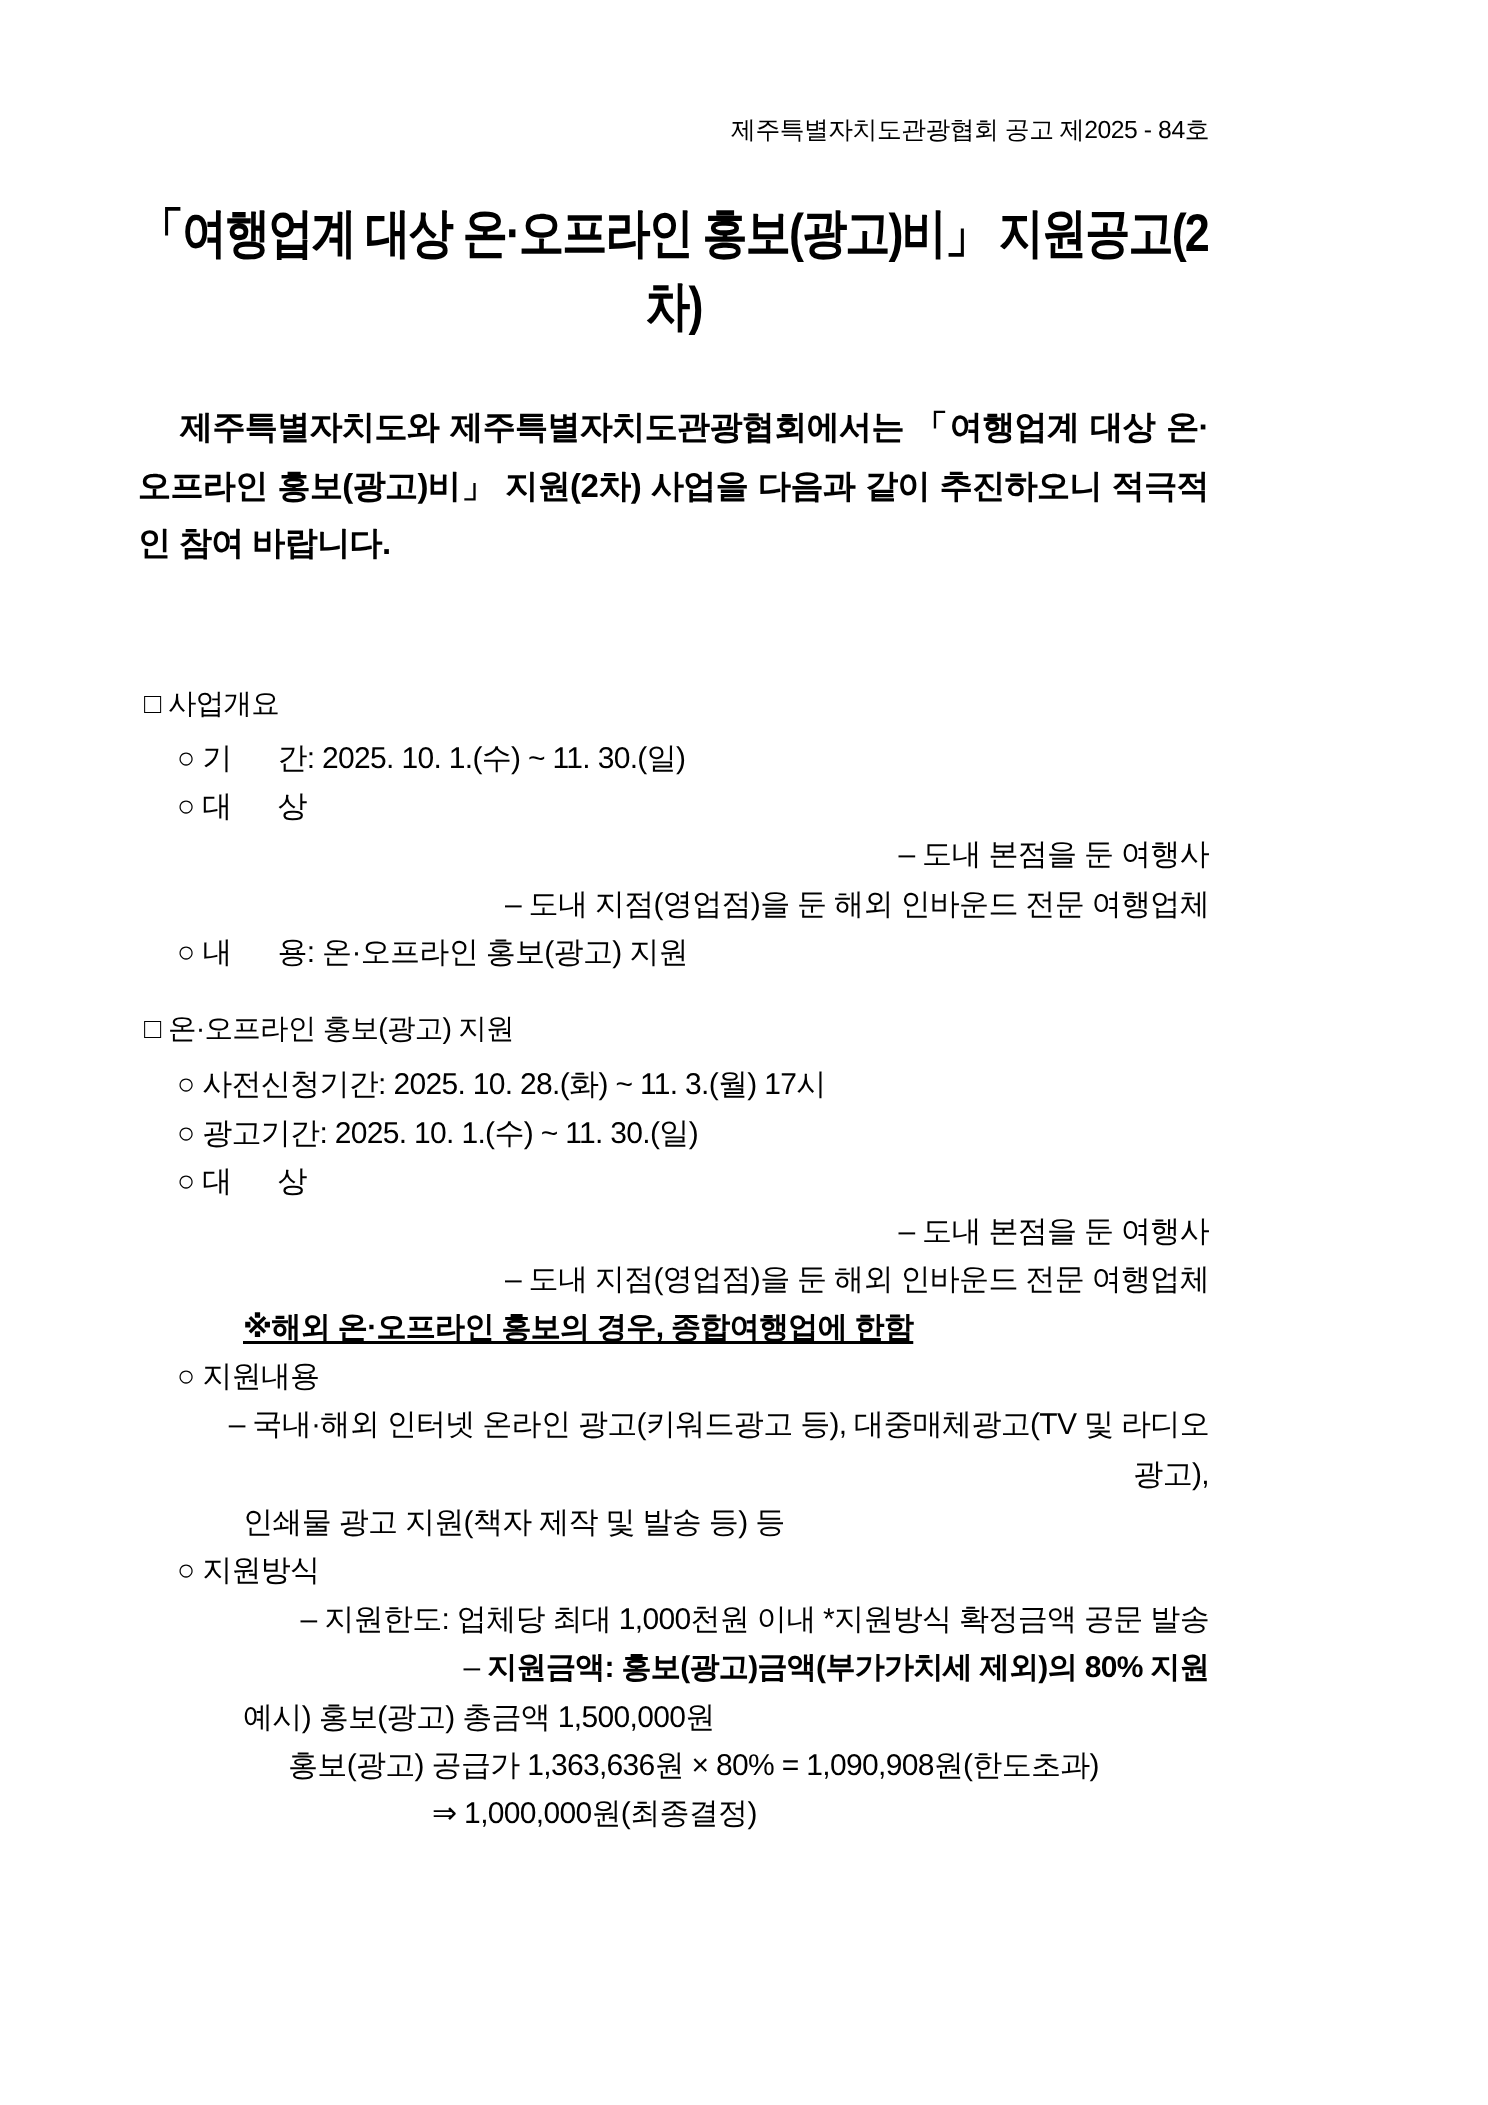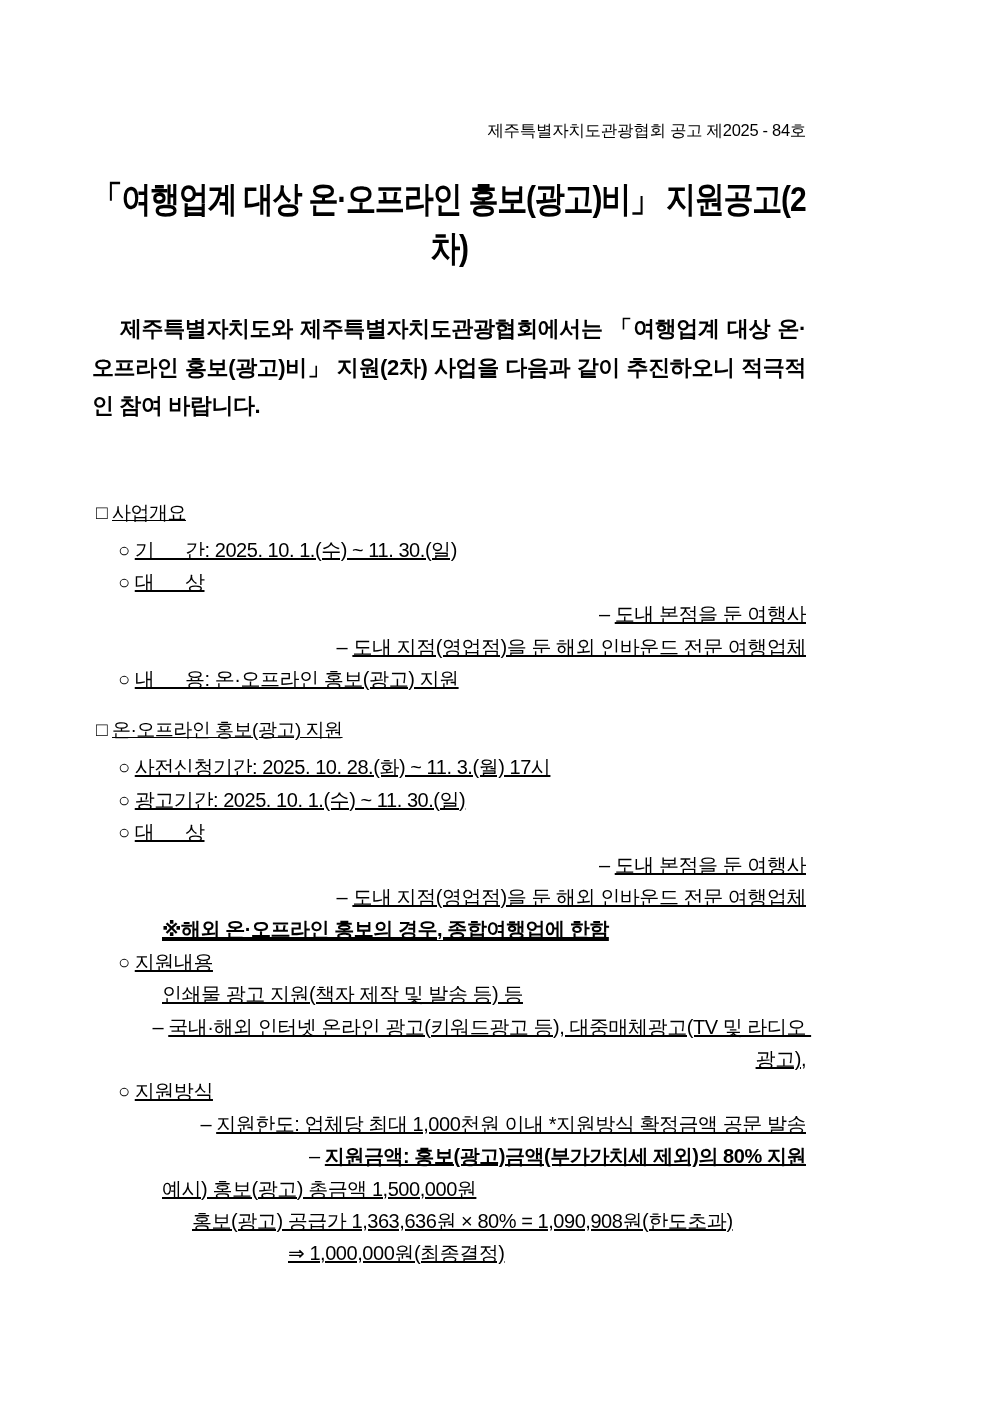--- a/index.html
+++ b/index.html
@@ -11,21 +11,21 @@
     width: 992px;
     min-height: 1403px;
     font-family: "Liberation Sans", "DejaVu Sans", sans-serif;
     color: #000000;
   }
   .page {
     position: relative;
     width: 898px;
     min-height: 1403px;
     box-sizing: border-box;
-    padding: 120px 92px 40px 92px;
+    padding: 76px 92px 40px 92px;
   }
   .doc-number {
     text-align: right;
     font-size: 16.5px;
     letter-spacing: -0.3px;
     margin: 0 0 34px 0;
   }
   .doc-title {
     text-align: center;
     font-size: 30px;
@@ -56,21 +56,20 @@
     padding-right: 6px;
   }
   .sign-block div {
     margin-bottom: 2px;
   }
   .sections {
     margin-top: 74px;
   }
   .section {
     margin-bottom: 22px;
-    text-decoration: underline;
   }
   .sec-head {
     font-size: 19px;
     letter-spacing: -0.5px;
     margin-bottom: 8px;
     padding-left: 4px;
   }
   .sec-head .box {
     display: inline-block;
     width: 16px;
@@ -125,22 +124,22 @@
       <div class="section">
         <div class="sec-head"><span class="box">□</span><span>온·오프라인 홍보(광고) 지원</span></div>
         <ul class="lines">
           <li class="line lvl1"><span class="marker">○ </span><span>사전신청기간: 2025. 10. 28.(화) ~ 11. 3.(월) 17시</span></li>
           <li class="line lvl1"><span class="marker">○ </span><span>광고기간: 2025. 10. 1.(수) ~ 11. 30.(일)</span></li>
           <li class="line lvl1"><span class="marker">○ </span><span>대      상</span></li>
           <li class="line lvl2"><span class="marker">– </span><span>도내 본점을 둔 여행사</span></li>
           <li class="line lvl2"><span class="marker">– </span><span>도내 지점(영업점)을 둔 해외 인바운드 전문 여행업체</span></li>
           <li class="line lvl3"><span class="underline">※해외 온·오프라인 홍보의 경우, 종합여행업에 한함</span></li>
           <li class="line lvl1"><span class="marker">○ </span><span>지원내용</span></li>
+          <li class="line lvl2"><span class="marker">– </span><span>국내·해외 인터넷 온라인 광고(키워드광고 등), 대중매체광고(TV 및 라디오 광고),</span></li>
           <li class="line lvl3"><span>인쇄물 광고 지원(책자 제작 및 발송 등) 등</span></li>
-          <li class="line lvl2"><span class="marker">– </span><span>국내·해외 인터넷 온라인 광고(키워드광고 등), 대중매체광고(TV 및 라디오 광고),</span></li>
           <li class="line lvl1"><span class="marker">○ </span><span>지원방식</span></li>
           <li class="line lvl2"><span class="marker">– </span><span>지원한도: 업체당 최대 1,000천원 이내 *지원방식 확정금액 공문 발송</span></li>
           <li class="line lvl2"><span class="marker">– </span><span class="bold">지원금액: 홍보(광고)금액(부가가치세 제외)의 80% 지원</span></li>
           <li class="line lvl3"><span>예시) 홍보(광고) 총금액 1,500,000원</span></li>
           <li class="line lvl4"><span>홍보(광고) 공급가 1,363,636원 × 80% = 1,090,908원(한도초과)</span></li>
           <li class="line lvl5"><span>⇒ 1,000,000원(최종결정)</span></li>
         </ul>
       </div>
     </div>
 

